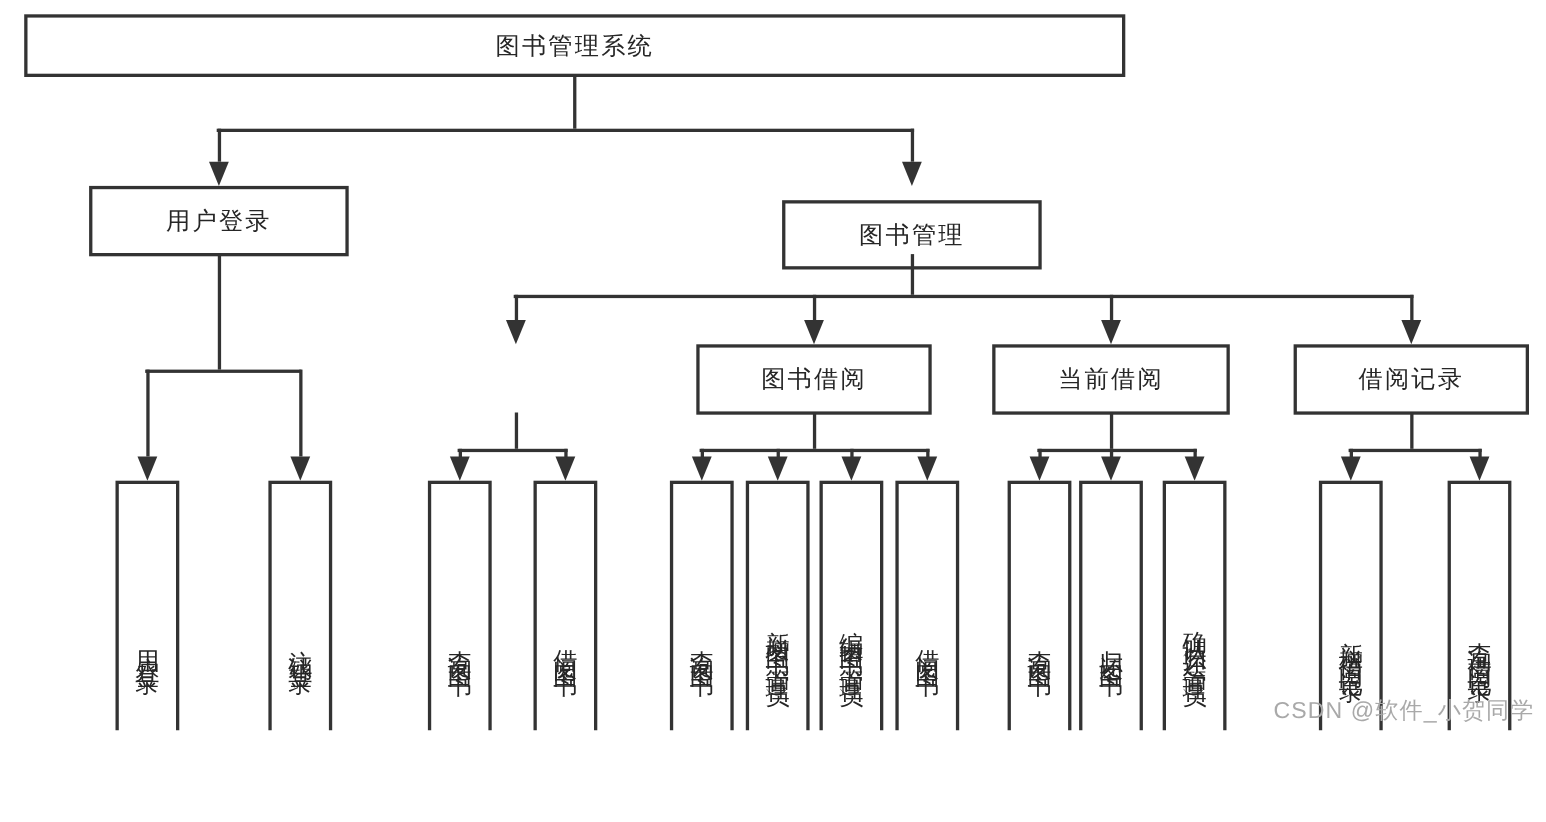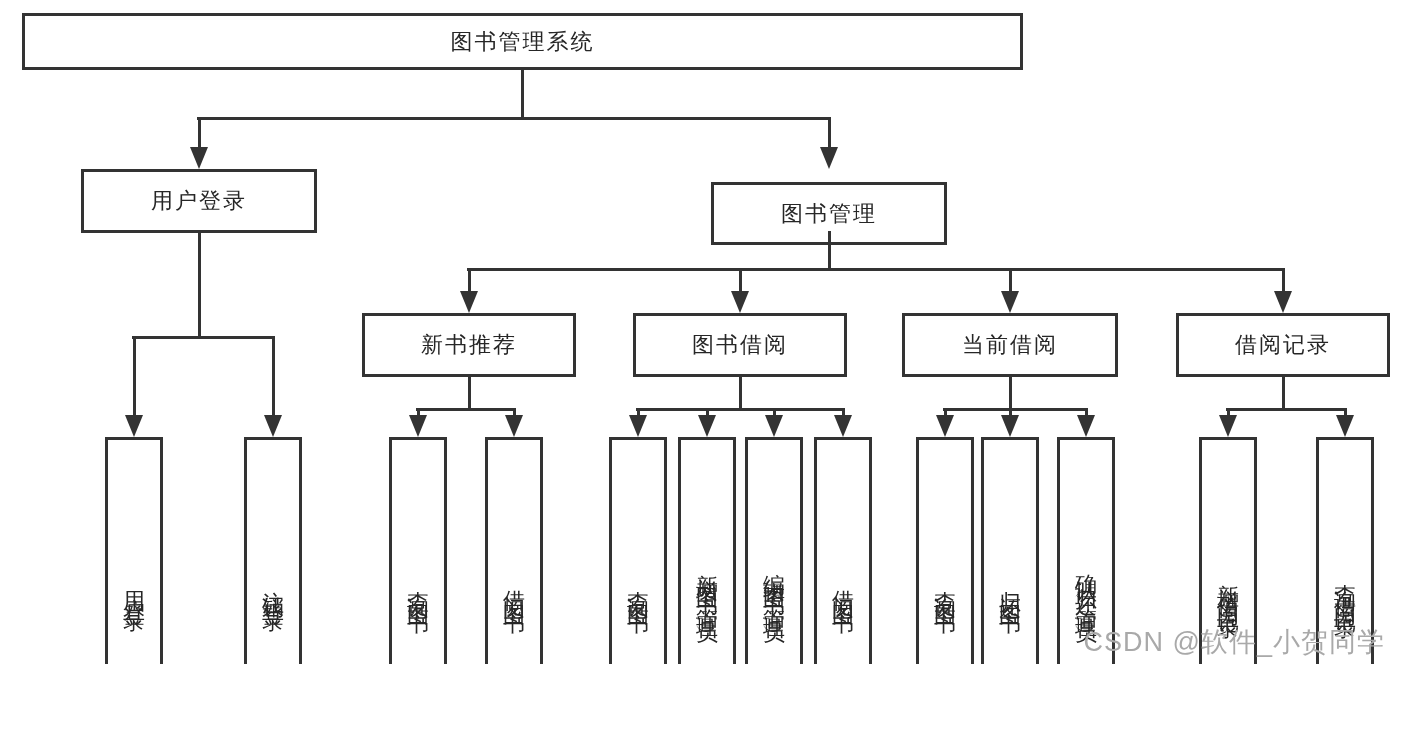--- a/index.html
+++ b/index.html
@@ -40,23 +40,23 @@
   .arrow {
     position: absolute;
     width: 0;
     height: 0;
     border-left: 9px solid transparent;
     border-right: 9px solid transparent;
     border-top: 22px solid var(--line, #333333);
   }
   .watermark {
     position: absolute;
-    right: 20px;
+    right: 10px;
     bottom: 4px;
-    font-size: 27px;
+    font-size: 21px;
     letter-spacing: 1px;
     color: var(--watermark, #a9a9a9);
     white-space: nowrap;
   }
 </style>
 </head>
 <body>
 
 <div class="stage">
 
@@ -83,21 +83,20 @@
   <div class="line" style="left:467px; top:268px; width:818px; height:3px;"></div>
   <div class="line" style="left:467.5px; top:268px; width:3px; height:23px;"></div>
   <div class="arrow" style="left:460px; top:291px;"></div>
   <div class="line" style="left:738.5px; top:268px; width:3px; height:23px;"></div>
   <div class="arrow" style="left:731px; top:291px;"></div>
   <div class="line" style="left:1008.5px; top:268px; width:3px; height:23px;"></div>
   <div class="arrow" style="left:1001px; top:291px;"></div>
   <div class="line" style="left:1281.5px; top:268px; width:3px; height:23px;"></div>
   <div class="arrow" style="left:1274px; top:291px;"></div>
 
-  <div class="box h" style="left:362px; top:313px; width:214px; height:64px;">新书推荐</div>
   <div class="box h" style="left:633px; top:313px; width:214px; height:64px;text-align:right;">图书借阅</div>
   <div class="box h" style="left:902px; top:313px; width:216px; height:64px;">当前借阅</div>
   <div class="box h" style="left:1176px; top:313px; width:214px; height:64px;">借阅记录</div>
 
   <div class="line" style="left:467.5px; top:375px; width:3px; height:33px;"></div>
   <div class="line" style="left:416px; top:408px; width:100px; height:3px;"></div>
   <div class="line" style="left:416.5px; top:408px; width:3px; height:10px;"></div>
   <div class="arrow" style="left:409px; top:415px;"></div>
   <div class="line" style="left:512.5px; top:408px; width:3px; height:10px;"></div>
   <div class="arrow" style="left:505px; top:415px;"></div>

